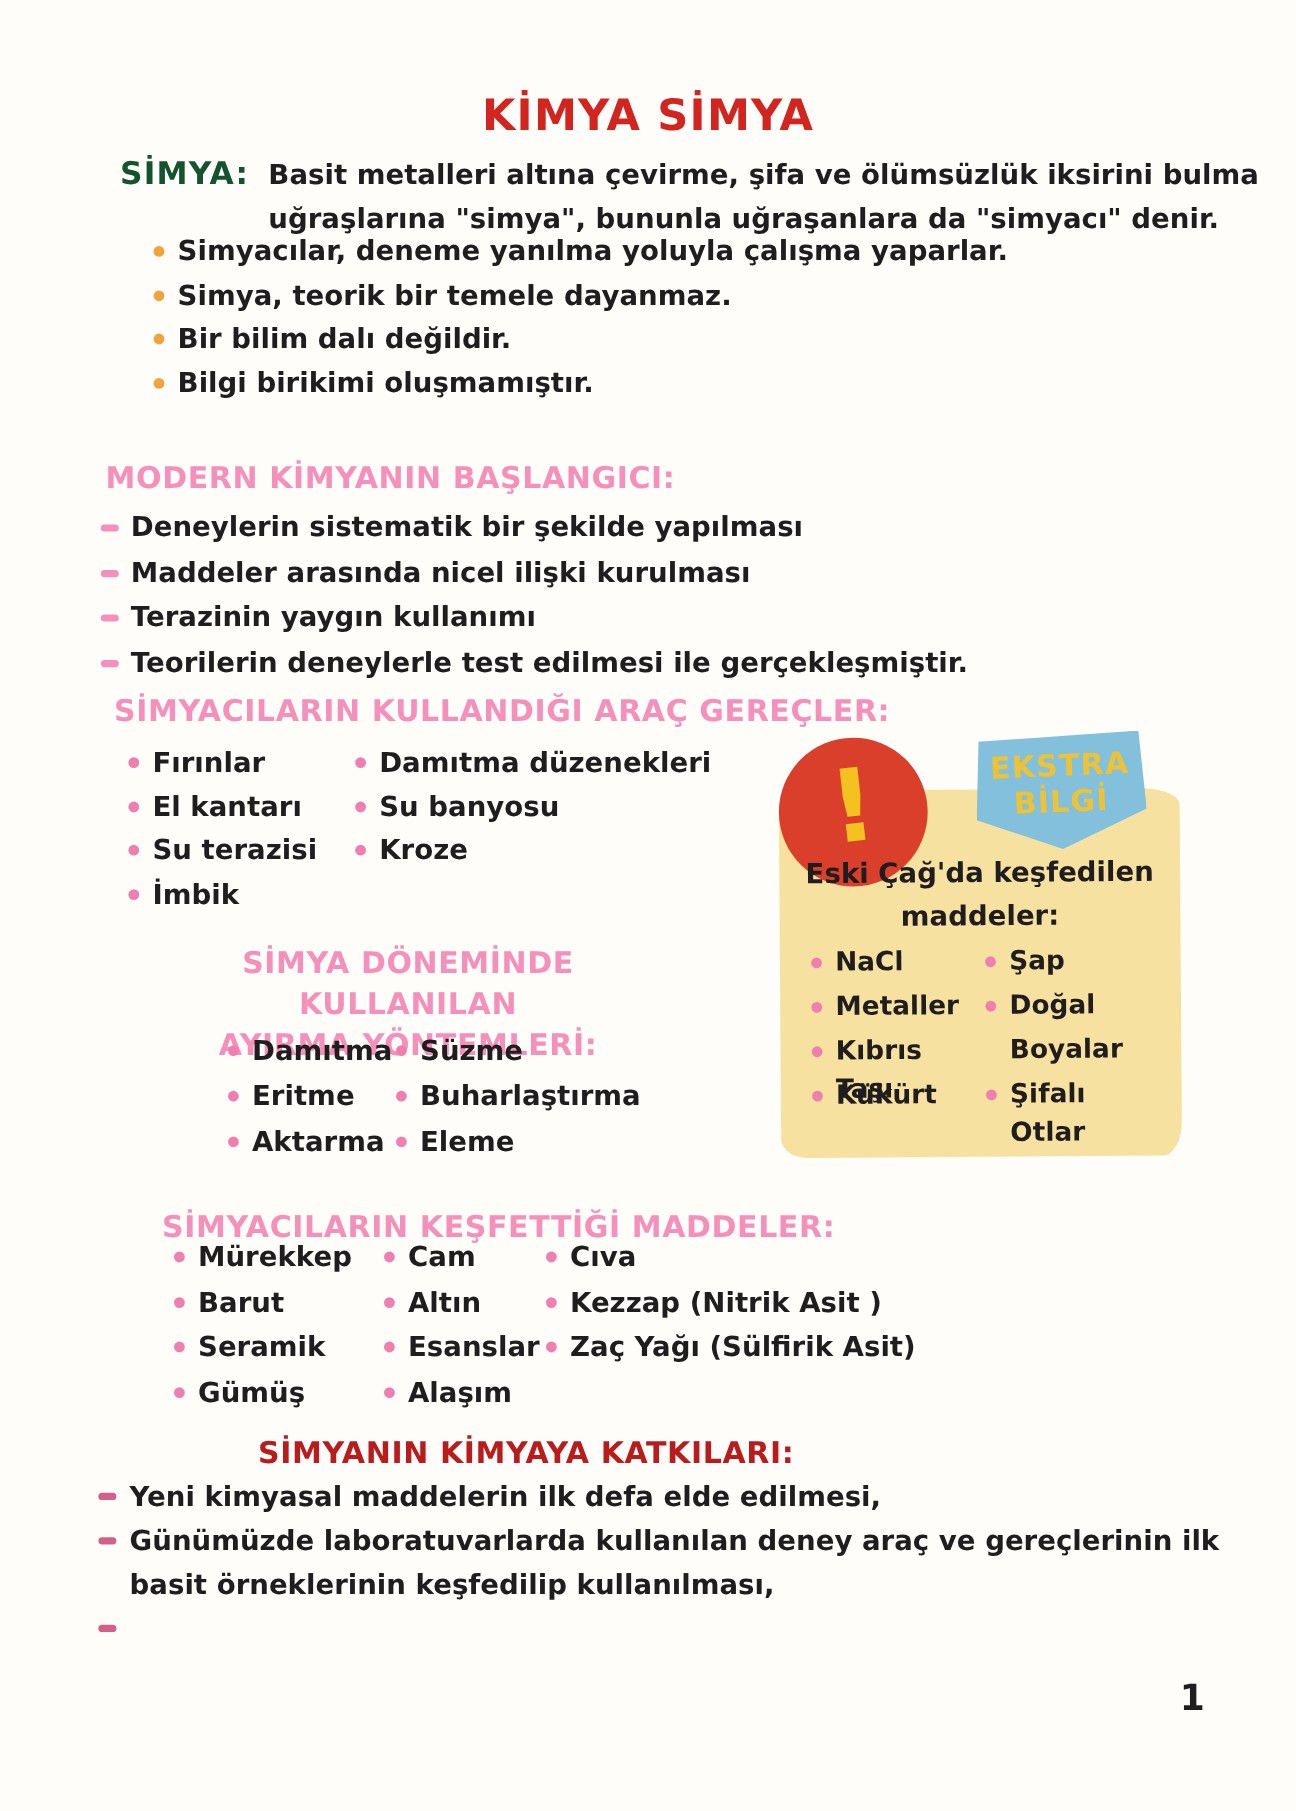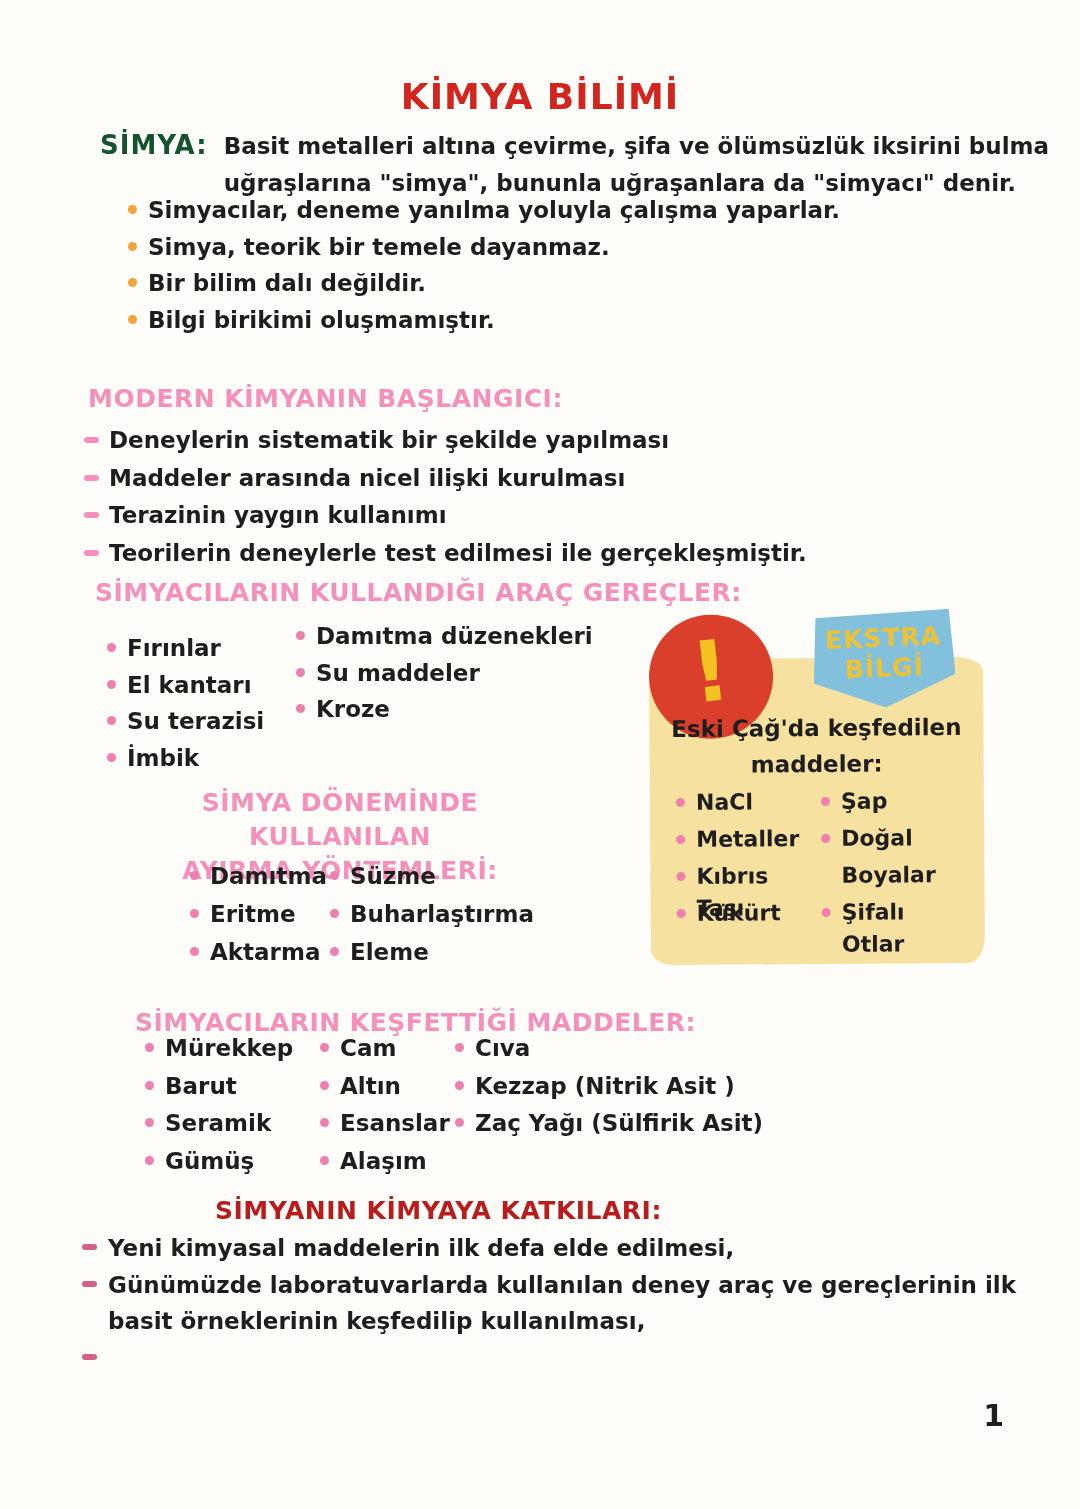--- a/index.html
+++ b/index.html
@@ -95,21 +95,21 @@
 
   .page-number { right:76px; top:1398px; font-size:30px; }
 
   .center { text-align:center; }
 </style>
 </head>
 <body>
 
 <div class="page">
 
-  <div class="abs page-title">KİMYA BİLİMİ</div>
+  <div class="abs page-title">KİMYA SİMYA</div>
 
   <div class="abs simya-def">
     <div class="simya-label">SİMYA:</div>
     <div class="simya-text">
       <div>Basit metalleri altına çevirme, şifa ve ölümsüzlük iksirini bulma</div>
       <div>uğraşlarına "simya", bununla uğraşanlara da "simyacı" denir.</div>
     </div>
   </div>
 
   <div class="abs v-list row-36" style="left:128px; top:194px;">
@@ -145,21 +145,21 @@
         <span class="dash pink"></span>
         <span class="item-text">Terazinin yaygın kullanımı</span>
       </div>
     <div class="row">
         <span class="dash pink"></span>
         <span class="item-text">Teorilerin deneylerle test edilmesi ile gerçekleşmiştir.</span>
       </div>
   </div>
 
   <div class="abs pink-heading" style="left:95px; top:578px;">SİMYACILARIN KULLANDIĞI ARAÇ  GEREÇLER:</div>
-  <div class="abs v-list row-36" style="left:107px; top:620px;margin-top:12px;">
+  <div class="abs v-list row-36" style="left:107px; top:620px;">
     <div class="row">
         <span class="dot pink"></span>
         <span class="item-text">Fırınlar</span>
       </div>
     <div class="row">
         <span class="dot pink"></span>
         <span class="item-text">El kantarı</span>
       </div>
     <div class="row">
         <span class="dot pink"></span>
@@ -170,21 +170,21 @@
         <span class="item-text">İmbik</span>
       </div>
   </div>
   <div class="abs v-list row-36" style="left:296px; top:620px;">
     <div class="row">
         <span class="dot pink"></span>
         <span class="item-text">Damıtma düzenekleri</span>
       </div>
     <div class="row">
         <span class="dot pink"></span>
-        <span class="item-text">Su maddeler</span>
+        <span class="item-text">Su banyosu</span>
       </div>
     <div class="row">
         <span class="dot pink"></span>
         <span class="item-text">Kroze</span>
       </div>
   </div>
 
   <div class="abs note-box">
     <div class="alert-circle">
       <div class="alert-mark">!</div>

